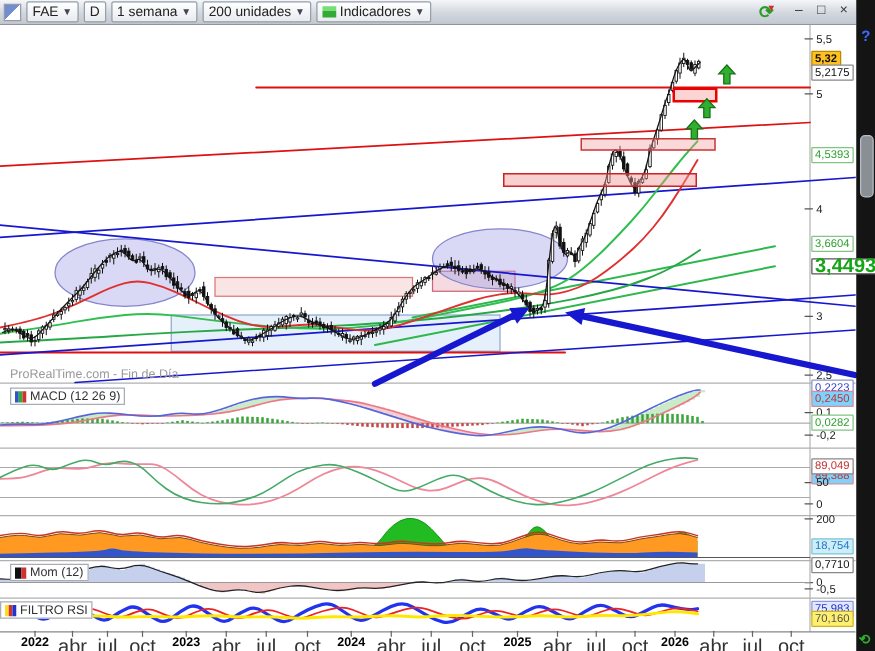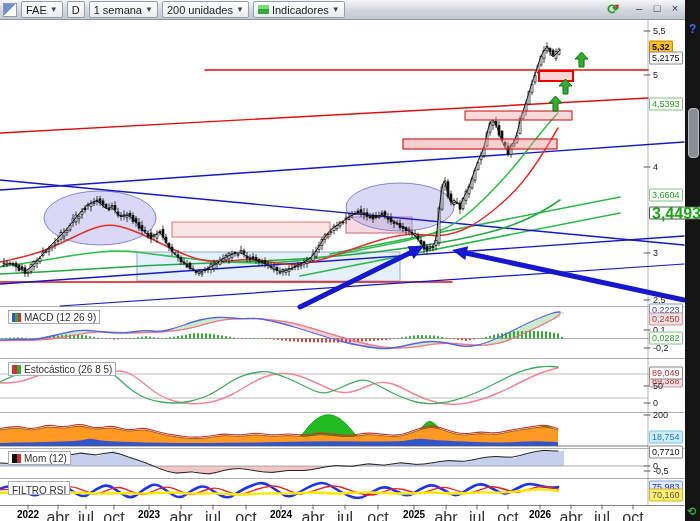--- a/index.html
+++ b/index.html
@@ -36,21 +36,21 @@
   #corner-ic{position:absolute;left:687px;top:505px;color:#2fae2f;font-size:11px;font-weight:bold;}
   
   #labels{position:absolute;left:0;top:0;width:700px;height:396px;pointer-events:none;text-decoration:underline;}
   .pr-tick{position:absolute;left:653px;transform:translateY(-50%);font-size:9px;color:#222;}
   .tag{position:absolute;left:649px;transform:translateY(-50%);font-size:9px;line-height:11px;
     padding:0 2px;border:1px solid #999;border-radius:1px;background:#fff;color:#111;white-space:nowrap;}
   .tag.orange{background:#ffc020;border-color:#b88a00;font-weight:bold;}
   .tag.whitebox{border-color:#888;}
   .tag.greenbox{border-color:#82c482;color:#2f9e2f;}
   .tag.biggreen{border-color:#555;color:#17a517;font-weight:bold;font-size:16px;}
-  .tag.pink{background:#e5e5e5;border-color:#d98b98;color:#c23333;}
+  .tag.pink{background:#7dd3fc;border-color:#d98b98;color:#c23333;}
   .tag.redbox{border-color:#888;color:#c23333;}
   .tag.blue{border-color:#8895cc;color:#3344cc;}
   .tag.cyan{background:#cdeef7;border-color:#7bc4d8;color:#2277cc;}
   .tag.bluebox{background:#e2e8ff;border-color:#8899dd;color:#2233cc;}
   .tag.yellow{background:#ffef6e;border-color:#cdb51e;color:#555;}
   .tlabel{position:absolute;top:509px;transform:translateX(-50%);font-size:16px;color:#333;}
   .tlabel.year{font-weight:bold;color:#000;font-size:10px;}
   .pchip{position:absolute;background:#fff;border:1px solid #a8adb5;height:12px;display:inline-flex;
     align-items:center;gap:3px;padding:0 3px;font-size:10px;color:#333;white-space:nowrap;}
 </style>
@@ -1019,35 +1019,36 @@
       <rect x="552" y="451" width="4" height="15" fill="rgba(150,170,220,0.55)"></rect>
       <rect x="556" y="451" width="4" height="15" fill="rgba(150,170,220,0.55)"></rect>
       <rect x="560" y="451" width="4" height="15" fill="rgba(150,170,220,0.55)"></rect>
       <line x1="0" y1="466" x2="648" y2="466" stroke="#999" stroke-width="0.8" stroke-linecap="round"></line>
       <path d="M0 463 Q16 464 24 462.5 Q32 461 40 460.5 Q48 460 56 458.5 Q64 457 72 454.5 Q80 452 88 454 Q96 456 104 453.5 Q112 451 120 454 Q128 457 136 459.5 Q144 462 152 465.5 Q160 469 168 471.5 Q176 474 184 472.5 Q192 471 200 473 Q208 475 216 472.5 Q224 470 232 469 Q240 468 248 469.5 Q256 471 264 472 Q272 473 280 471.5 Q288 470 296 470.5 Q304 471 312 469.5 Q320 468 328 466.5 Q336 465 344 466 Q352 467 360 465 Q368 463 376 464.5 Q384 466 392 464 Q400 462 408 463.5 Q416 465 424 464 Q432 463 440 461.5 Q448 460 456 461 Q464 462 472 460 Q480 458 488 457 Q496 456 504 457 Q512 458 520 455.5 Q528 453 536 451.5 Q544 450 548 450.5 Q552 451 555 451 L558 451" fill="none" stroke="#222" stroke-width="1" stroke-linejoin="round" stroke-linecap="round"></path>
       <path d="M0 489 Q12 484 18 487.5 Q24 491 30 494 Q36 497 42 492.5 Q48 488 54 485.5 Q60 483 66 487 Q72 491 78 494.5 Q84 498 90 493.5 Q96 489 102 486.5 Q108 484 114 488.5 Q120 493 126 496 Q132 499 138 494 Q144 489 150 486 Q156 483 162 487.5 Q168 492 174 495.5 Q180 499 186 494.5 Q192 490 198 487.5 Q204 485 210 489 Q216 493 222 496 Q228 499 234 495 Q240 491 246 488 Q252 485 258 483.5 Q264 482 270 486 Q276 490 282 494 Q288 498 294 495 Q300 492 306 488.5 Q312 485 318 483.5 Q324 482 330 485.5 Q336 489 342 492.5 Q348 496 354 497.5 Q360 499 366 495.5 Q372 492 378 489 Q384 486 390 488.5 Q396 491 402 494 Q408 497 414 493 Q420 489 426 486.5 Q432 484 438 487 Q444 490 450 493.5 Q456 497 462 493 Q468 489 474 486 Q480 483 486 485.5 Q492 488 498 491.5 Q504 495 510 492 Q516 489 522 486 Q528 483 534 484.5 Q540 486 546 487 Q552 488 555 487.5 L558 487" fill="none" stroke="#2233ee" stroke-width="2.6" stroke-linejoin="round" stroke-linecap="round"></path>
       <path d="M0 489.6 Q12 489.6 18 488.1 Q24 486.6 30 488.7 Q36 490.79999999999995 42 492.59999999999997 Q48 494.4 54 491.7 Q60 489 66 487.5 Q72 486 78 488.4 Q84 490.79999999999995 90 492.9 Q96 495 102 492.3 Q108 489.6 114 488.1 Q120 486.6 126 489.3 Q132 492 138 493.8 Q144 495.6 150 492.6 Q156 489.6 162 487.8 Q168 486 174 488.7 Q180 491.4 186 493.5 Q192 495.6 198 492.90000000000003 Q204 490.20000000000005 210 488.70000000000005 Q216 487.20000000000005 222 489.6 Q228 492 234 493.8 Q240 495.6 246 493.2 Q252 490.79999999999995 258 489 Q264 487.20000000000005 270 486.3 Q276 485.4 282 487.8 Q288 490.20000000000005 294 492.6 Q300 495 306 493.2 Q312 491.4 318 489.3 Q324 487.20000000000005 330 486.3 Q336 485.4 342 487.5 Q348 489.6 354 491.7 Q360 493.79999999999995 366 494.7 Q372 495.6 378 493.5 Q384 491.4 390 489.59999999999997 Q396 487.79999999999995 402 489.29999999999995 Q408 490.79999999999995 414 492.59999999999997 Q420 494.4 426 492 Q432 489.6 438 488.1 Q444 486.6 450 488.40000000000003 Q456 490.20000000000005 462 492.3 Q468 494.4 474 492 Q480 489.6 486 487.8 Q492 486 498 487.5 Q504 489 510 491.1 Q516 493.20000000000005 522 491.40000000000003 Q528 489.6 534 487.8 Q540 486 546 486.9 Q552 487.79999999999995 555 488.4 L558 489" fill="none" stroke="#ee2222" stroke-width="1.4" stroke-linejoin="round" stroke-linecap="round"></path>
       <path d="M0 493 Q24 492 36 493 Q48 494 60 493 Q72 492 84 493 Q96 494 108 493.5 Q120 493 132 493.5 Q144 494 156 493 Q168 492 180 493 Q192 494 204 493.5 Q216 493 228 494 Q240 495 252 494 Q264 493 276 493.5 Q288 494 300 493 Q312 492 324 493 Q336 494 348 493 Q360 492 372 492.5 Q384 493 396 493.5 Q408 494 420 493 Q432 492 444 493 Q456 494 468 493 Q480 492 492 492.5 Q504 493 516 491.5 Q528 490 536 489.5 Q544 489 551 490 L558 491" fill="none" stroke="#ffe800" stroke-width="2.4" stroke-linejoin="round" stroke-linecap="round"></path>
     </svg>
 
+  <div id="watermark">ProRealTime.com - Fin de Día</div>
 
   <div id="rstrip"></div>
   <div id="help-ic">?</div>
   <div id="scroll-thumb"></div>
   <div id="corner-ic">⟲</div>
 
   <div id="labels">
       <div class="pr-tick" style="top: 31px; left: 653px;">5,5</div>
       <div class="pr-tick" style="top: 75px; left: 653px;">5</div>
       <div class="pr-tick" style="top: 167px; left: 653px;">4</div>
       <div class="pr-tick" style="top: 253px; left: 653px;">3</div>
       <div class="pr-tick" style="top: 300px; left: 653px;">2,5</div>
       <div class="tag orange" style="top: 47px; left: 649px;">5,32</div>
       <div class="tag whitebox" style="top: 58px; left: 649px;">5,2175</div>
-      <div class="tag greenbox" style="top: 104px; left: 649px;">4,5393</div>
+      <div class="tag greenbox" style="top: 124px; left: 649px;">4,5393</div>
       <div class="tag greenbox" style="top: 195px; left: 649px;">3,6604</div>
       <div class="tag biggreen" style="top: 213px; left: 649px;">3,4493</div>
       <div class="tlabel year" style="top: 509px; left: 28px;">2022</div>
       <div class="tlabel" style="top: 509px; left: 58px;">abr</div>
       <div class="tlabel" style="top: 509px; left: 86px;">jul</div>
       <div class="tlabel" style="top: 509px; left: 114px;">oct</div>
       <div class="tlabel year" style="top: 509px; left: 149px;">2023</div>
       <div class="tlabel" style="top: 509px; left: 181px;">abr</div>
       <div class="tlabel" style="top: 509px; left: 213px;">jul</div>
       <div class="tlabel" style="top: 509px; left: 246px;">oct</div>
@@ -1069,44 +1070,37 @@
           <b style="background: rgb(51, 170, 51);"></b>
           <b style="background: rgb(204, 51, 51);"></b>
         </span>
         <span>MACD (12 26 9)</span>
       </div>
       <div class="tag blue" style="top: 310px; left: 649px;">0,2223</div>
       <div class="tag pink" style="top: 319px; left: 649px;">0,2450</div>
       <div class="pr-tick" style="top: 330px; left: 653px;">0,1</div>
       <div class="tag greenbox" style="top: 338px; left: 649px;">0,0282</div>
       <div class="pr-tick" style="top: 348px; left: 653px;">-0,2</div>
-      <div class="pchip" style="left: 8px; top: 362px;">
-        <span class="ic2" style="width: 9px; height: 9px;">
-          <b style="background: rgb(204, 51, 51);"></b>
-          <b style="background: rgb(51, 170, 51);"></b>
-        </span>
-        <span>Estocástico (26 8 5)</span>
-      </div>
       <div class="tag pink" style="top: 381px; left: 649px;">89,388</div>
       <div class="tag redbox" style="top: 373px; left: 649px;">89,049</div>
       <div class="pr-tick" style="top: 386px; left: 653px;">50</div>
       <div class="pr-tick" style="top: 403px; left: 653px;">0</div>
       <div class="pr-tick" style="top: 415px; left: 653px;">200</div>
       <div class="tag cyan" style="top: 437px; left: 649px;">18,754</div>
       <div class="pchip" style="left: 8px; top: 451px;">
         <span class="ic2" style="width: 9px; height: 9px;">
           <b style="background: rgb(17, 17, 17);"></b>
           <b style="background: rgb(204, 51, 51);"></b>
         </span>
         <span>Mom (12)</span>
       </div>
       <div class="tag whitebox" style="top: 452px; left: 649px;">0,7710</div>
       <div class="pr-tick" style="top: 466px; left: 653px;">0</div>
       <div class="pr-tick" style="top: 471px; left: 653px;">-0,5</div>
-      <div class="pchip" style="left: 8px; top: 481px; flex-direction: column;">
+      <div class="pchip" style="left: 0; top: 481px;">
         <span class="ic2" style="width: 9px; height: 9px;">
           <b style="background: rgb(255, 221, 34);"></b>
           <b style="background: rgb(204, 51, 51);"></b>
           <b style="background: rgb(34, 51, 204);"></b>
         </span>
         <span>FILTRO RSI</span>
       </div>
       <div class="tag bluebox" style="top: 487px; left: 649px;">75,983</div>
       <div class="tag yellow" style="top: 495px; left: 649px;">70,160</div>
     </div>

